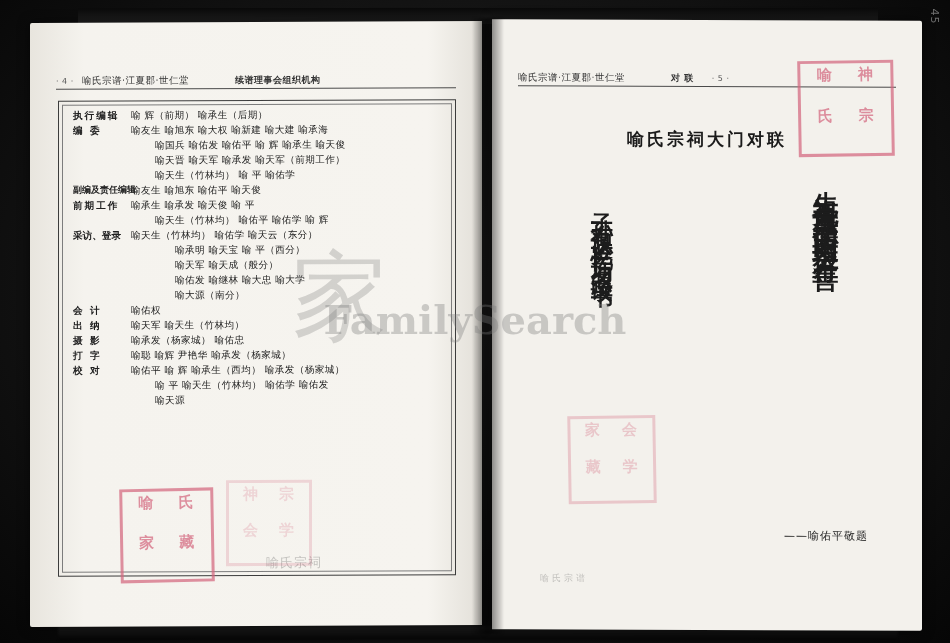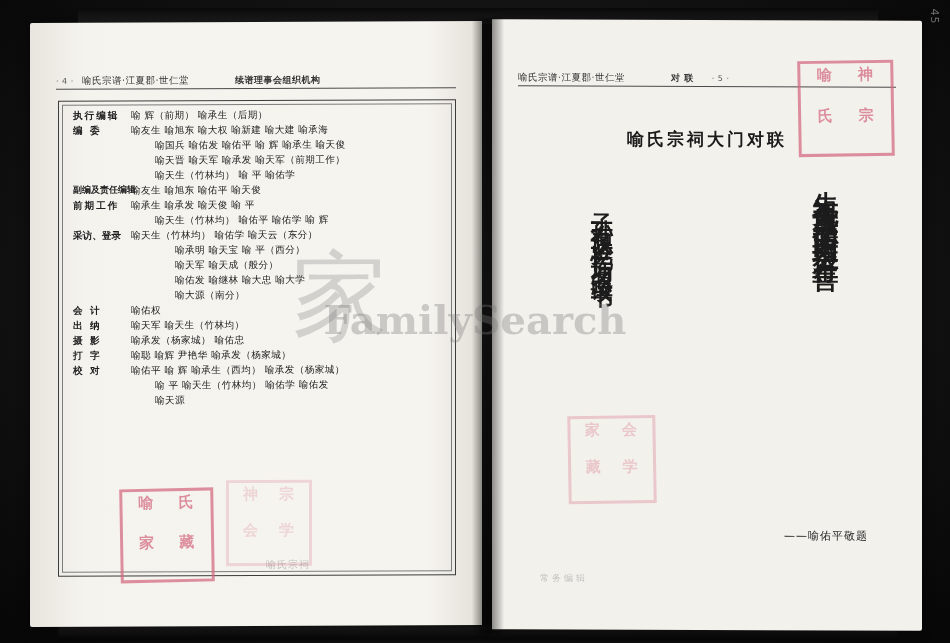--- a/index.html
+++ b/index.html
@@ -278,21 +278,21 @@
     top: 212px;
     font-size: 96px;
     color: rgba(120,120,120,0.28);
     font-family: "DejaVu Serif", "Liberation Serif", serif;
     pointer-events: none;
   }
   .ghost-text {
     position: absolute;
     left: 236px;
     bottom: 54px;
-    font-size: 10px;
+    font-size: 13px;
     color: rgba(80,80,80,0.30);
     letter-spacing: 1px;
   }
   .ghost-text2 {
     position: absolute;
     left: 540px;
     bottom: 58px;
     font-size: 9px;
     color: rgba(80,80,80,0.30);
     letter-spacing: 3px;
@@ -449,15 +449,15 @@
         <span>家</span>
         <span>会</span>
         <span>藏</span>
         <span>学</span>
       </div>
     </div>
 
     <div class="gutter"></div>
   </div>
 
-  <div class="ghost-text2">常务编辑</div>
+  <div class="ghost-text2">喻氏宗谱</div>
   <div class="watermark">FamilySearch</div>
 </div>
 
 </body></html>

